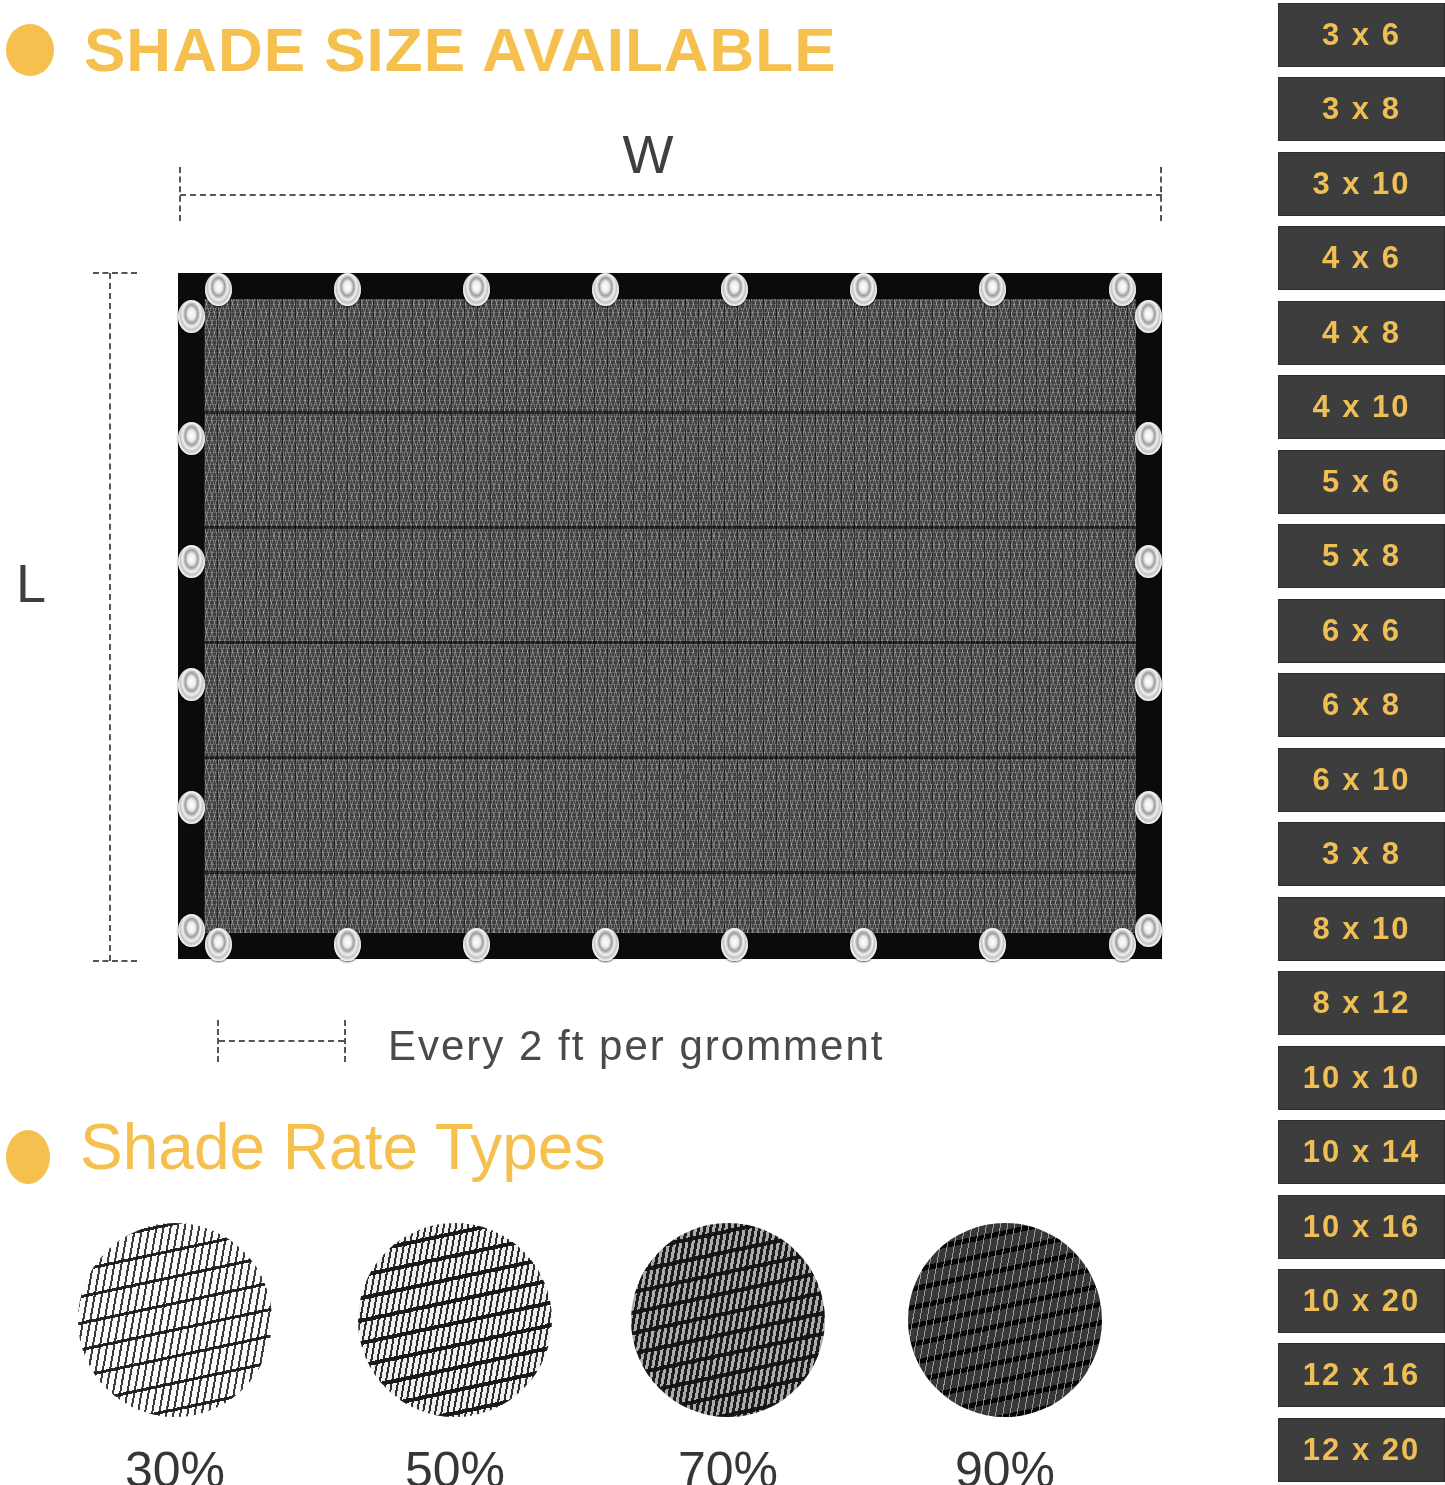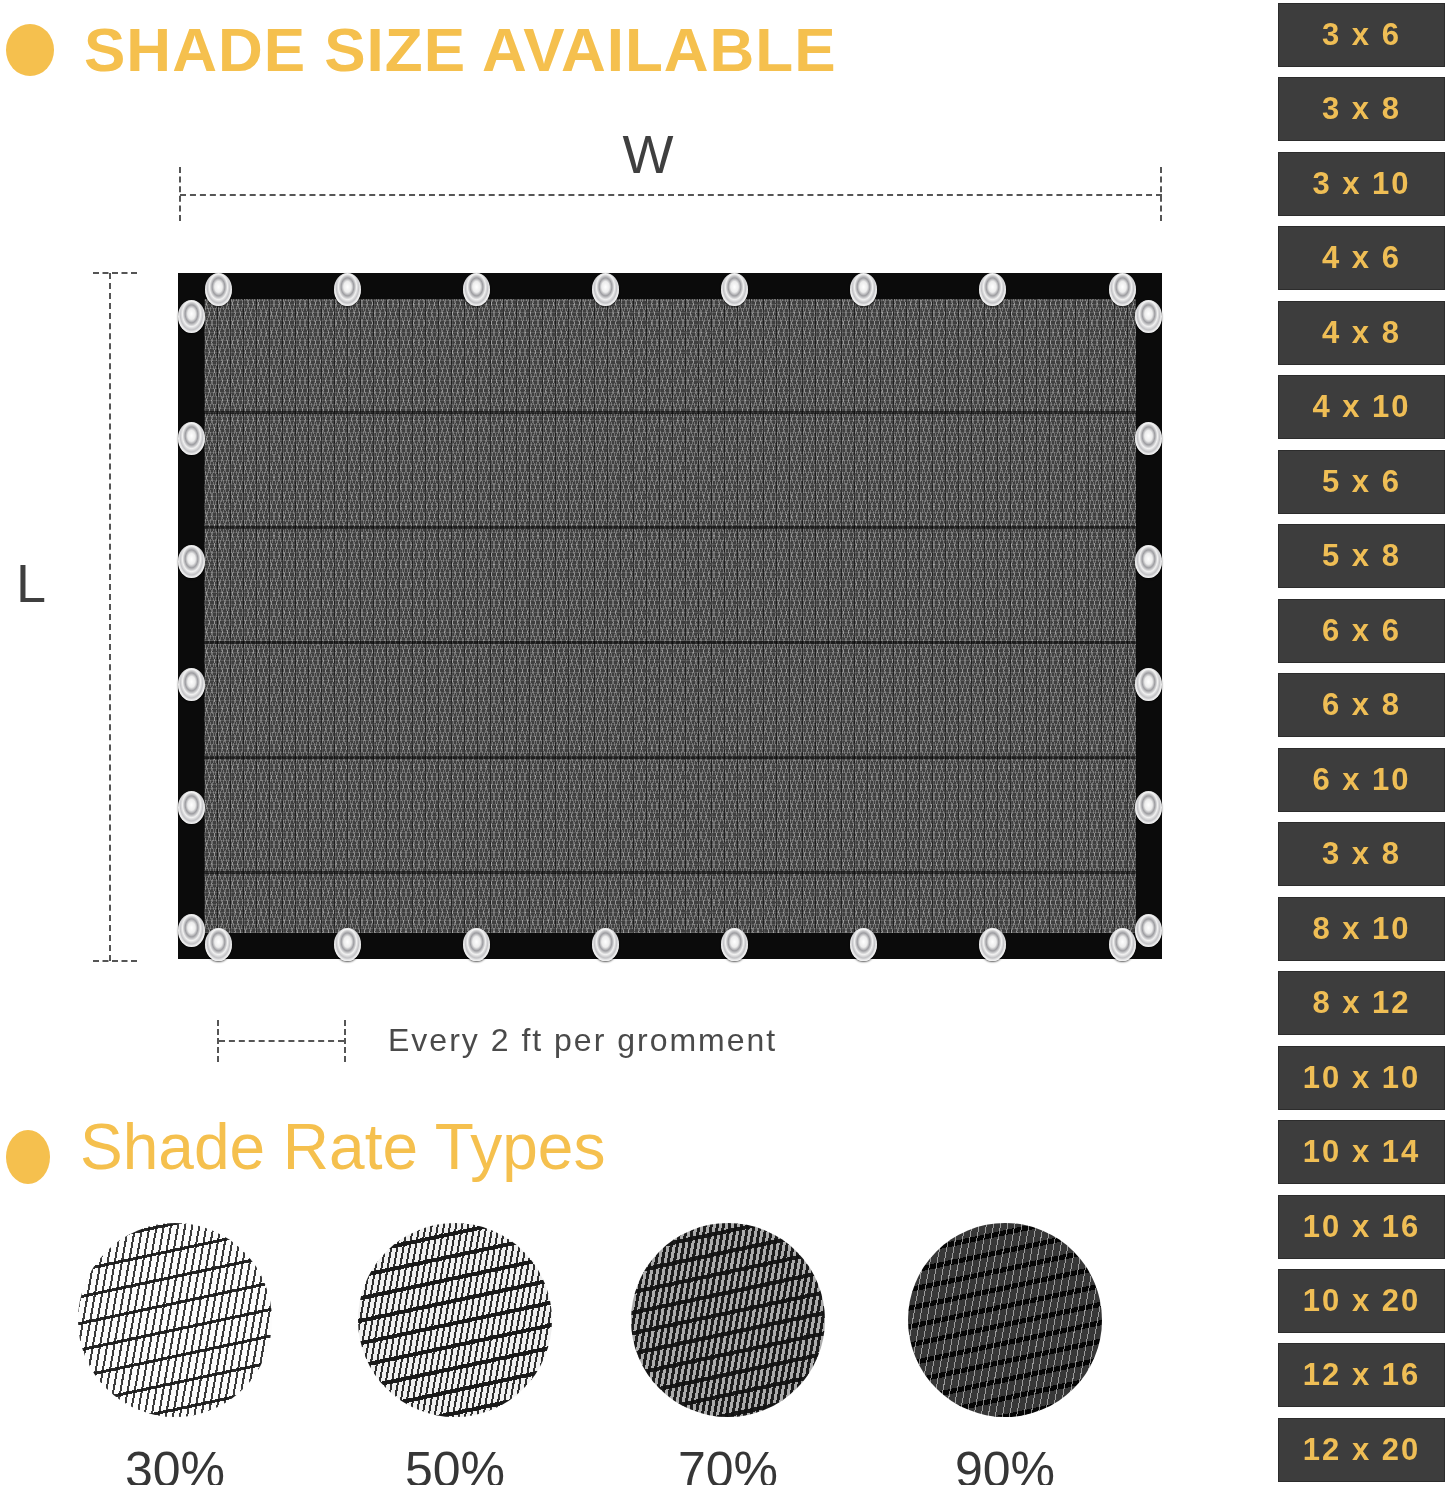--- a/index.html
+++ b/index.html
@@ -53,21 +53,21 @@
       #c3c3c6 59%, #f6f6f6 72%, #8d8d90 88%, #6c6c6f 100%);
     box-shadow:0 1px 2px rgba(0,0,0,.65), inset 0 0 0 2px rgba(255,255,255,.22);
   }
   
   .gtick{position:absolute;top:1020px;height:42px;border-left:2px dashed #555;}
   .gt1{left:217px;}
   .gt2{left:344px;}
   .gline{position:absolute;left:219px;top:1040px;width:125px;border-top:2px dashed #555;}
   .gnote{
     position:absolute;left:388px;top:1022px;color:#4a4a4a;
-    font-size:32px;font-weight:400;letter-spacing:2px;white-space:nowrap;
+    font-size:42px;font-weight:400;letter-spacing:2px;white-space:nowrap;
   }
   
   .rate-item{position:absolute;top:1223px;width:194px;text-align:center;}
   .rc{width:194px;height:194px;border-radius:50%;margin:0 auto;}
   .r0{background:
       repeating-linear-gradient(100deg, rgba(25,25,25,.85) 0 2px, rgba(0,0,0,0) 2px 7px),
       repeating-linear-gradient(-12deg, rgba(15,15,15,.9) 0 3px, rgba(0,0,0,0) 3px 26px),
       #fdfdfd;}
   .r1{background:
       repeating-linear-gradient(100deg, rgba(25,25,25,.9) 0 2px, rgba(0,0,0,0) 2px 6px),

